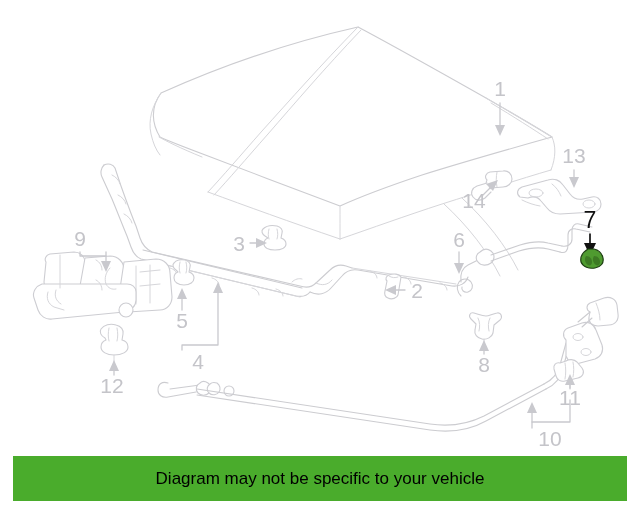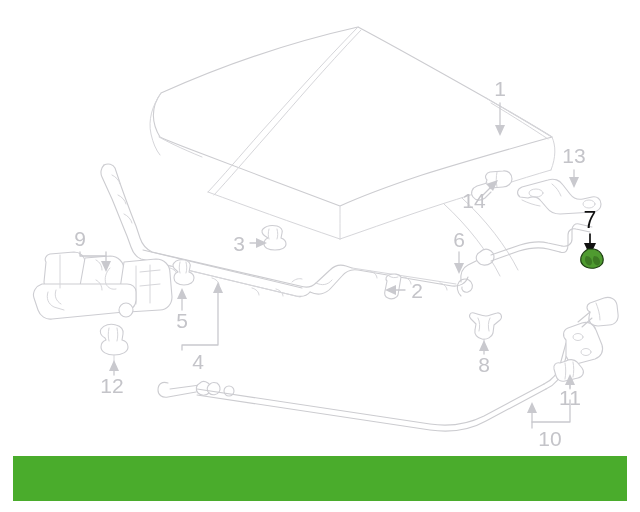--- a/index.html
+++ b/index.html
@@ -399,15 +399,16 @@
       <path class="hl-part-dark" d="M586 256 C 584 259 585 263 588 265 C 590 266 592 265 592 262
                                     C 592 259 590 256 586 256 Z"></path>
       <path class="hl-part-dark" d="M594 256 C 592 259 593 263 596 265 C 598 266 600 265 600 262
                                     C 600 259 598 256 594 256 Z"></path>
       <text class="num-hl" x="590" y="222">7</text>
     </g>
 
   </svg>
 
   <div class="banner">
+    <div class="banner-line">Diagram may not be specific to your vehicle</div>
   </div>
 
 </div>
 
 </body></html>

